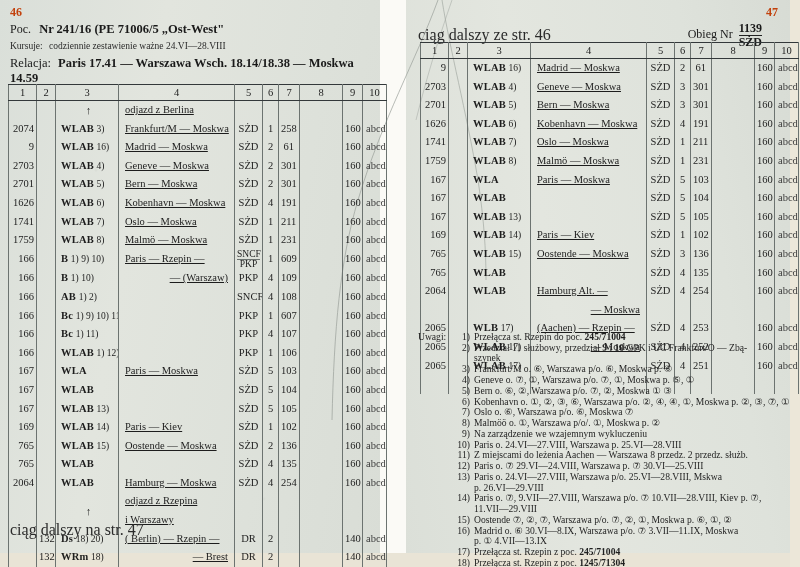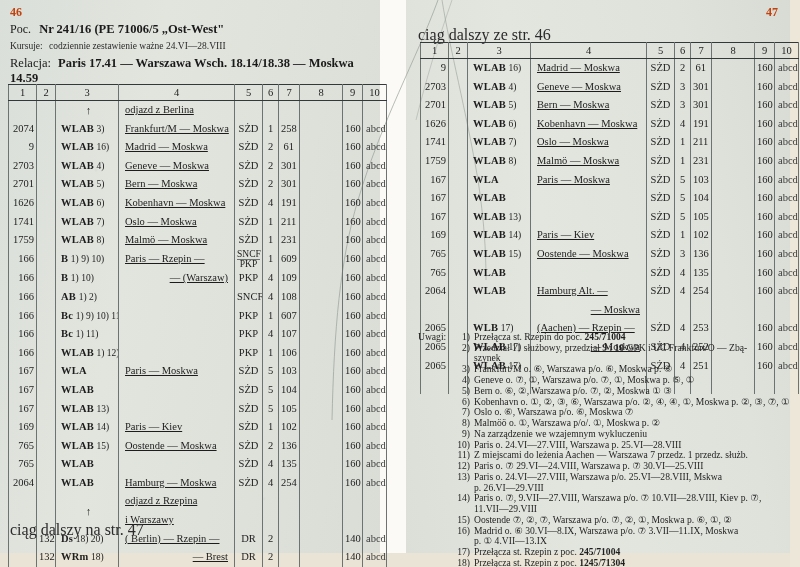--- a/index.html
+++ b/index.html
@@ -112,20 +112,27 @@
 
   <div class="grain"></div>
 
   <div class="folio l">46</div>
 
   <div class="hdr hdr-row1" style="top:22px;">
     <span class="lbl">Poc.</span>
     <span class="b" style="margin-left:5px;">Nr 241/16 (PE 71006/5 „Ost-West"</span>
   </div>
 
+  <div class="obieg">
+    <span>Obieg Nr</span>
+    <span class="frac">
+      <span class="num">1139</span>
+      <span class="den">SŻD</span>
+    </span>
+  </div>
 
   <div class="hdr hdr-row2" style="top:41px;">
     <span>Kursuje:</span>
     <span style="margin-left:4px;">codziennie zestawienie ważne 24.VI—28.VIII</span>
   </div>
 
   <div class="hdr hdr-row3" style="top:56px;">
     <span>Relacja:</span>
     <span class="b" style="margin-left:4px;">Paris 17.41  —  Warszawa Wsch. 18.14/18.38  —  Moskwa 14.59</span>
   </div>
@@ -767,21 +774,21 @@
         <li>
           <span class="n">9)</span>
           <span class="t">Na zarządzenie we wzajemnym wykluczeniu</span>
         </li>
         <li>
           <span class="n">10)</span>
           <span class="t">Paris o. 24.VI—27.VIII, Warszawa p. 25.VI—28.VIII</span>
         </li>
         <li>
           <span class="n">11)</span>
-          <span class="t">Z miejscami do leżenia Aachen — Warszawa 7 przedz. 1 przedz. służb.</span>
+          <span class="t">Z miejscami do leżenia Aachen — Warszawa 8 przedz. 2 przedz. służb.</span>
         </li>
         <li>
           <span class="n">12)</span>
           <span class="t">Paris o. ⑦ 29.VI—24.VIII, Warszawa p. ⑦ 30.VI—25.VIII</span>
         </li>
         <li>
           <span class="n">13)</span>
           <span class="t">Paris o. 24.VI—27.VIII, Warszawa p/o. 25.VI—28.VIII, Mskwa<br>p. 26.VI—29.VIII</span>
         </li>
         <li>

